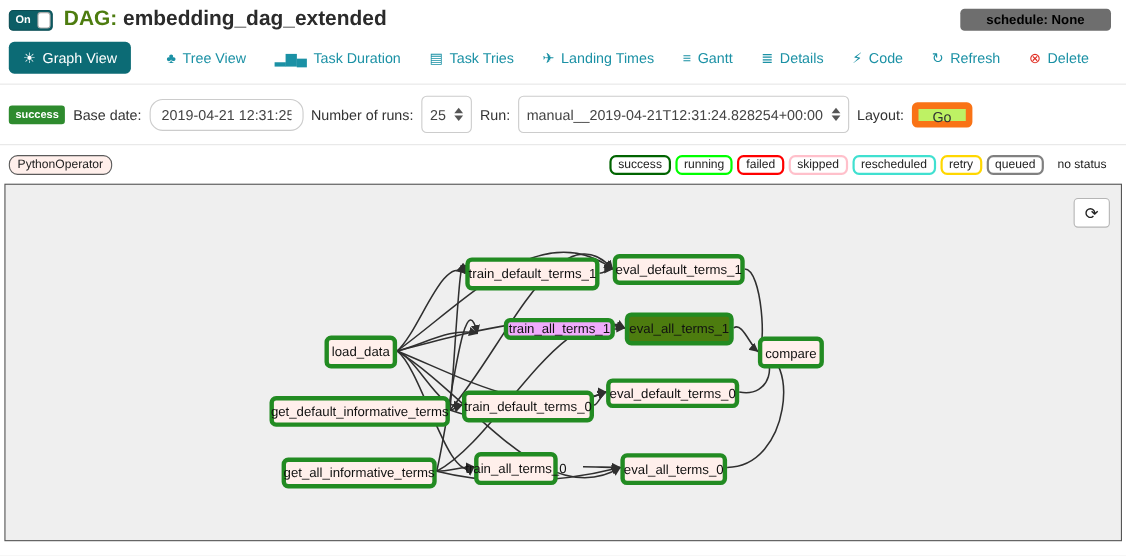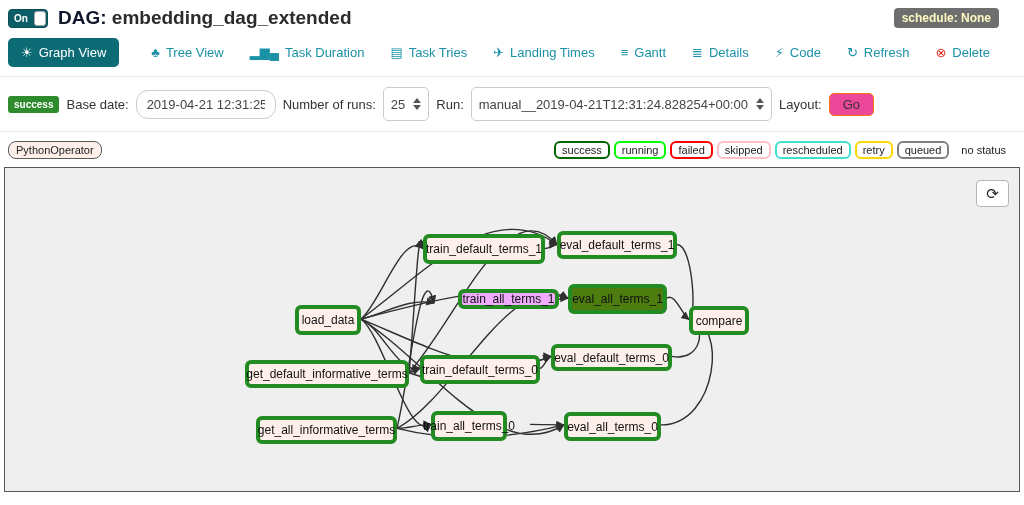--- a/index.html
+++ b/index.html
@@ -16,25 +16,25 @@
     position:relative; width:40px; height:19px; background:#0c5e66;
     border:1px solid #0a4d54; border-radius:4px; color:#fff;
     font-size:10px; font-weight:bold; line-height:17px; padding-left:5px;
     cursor:pointer; flex:none;
   }
   .toggle .knob {
     position:absolute; right:1px; top:1px; width:12px; height:15px;
     background:#fff; border:1px solid #aaa; border-radius:3px;
   }
   .dag-title { margin-left:10px; font-size:19px; white-space:nowrap; }
-  .dag-prefix { color:#0f172a; font-weight:bold; }
+  .dag-prefix { color:#4d7c0f; font-weight:bold; }
   .dag-name { color:#2b2b2b; font-weight:bold; }
   .schedule-badge {
-    margin-left:auto; margin-right:15px; background:#6e6e6e; color:#fef9c3;
-    font-size:12px; font-weight:bold; padding:3px 8px; border-radius:4px;
+    margin-left:auto; margin-right:4px; background:#6e6e6e; color:#000000;
+    font-size:12px; font-weight:bold; padding:3px 24px; border-radius:4px;
   }
   
   .tab-row { display:flex; align-items:center; padding:5px 8px 9px 8px; gap:26px; }
   .tab { display:flex; align-items:center; gap:6px; color:#1b91a5; cursor:pointer; white-space:nowrap; text-decoration:none; }
   .tab .tab-icon { font-size:13px; line-height:1; }
   .tab.active {
     background:#0c6b75; color:#fff; padding:7px 13px; border-radius:5px;
     margin-right:6px;
   }
   .tab.danger-icon .tab-icon { color:#e02b20; }
@@ -54,21 +54,21 @@
   .select {
     display:flex; align-items:center; height:29px; border:1px solid #ccc;
     border-radius:5px; background:#fff; padding:16px 7px; gap:8px; cursor:pointer;
     color:#444; white-space:nowrap;
   }
   .select .arrows { display:flex; flex-direction:column; gap:2px; }
   .select .arrows i { display:block; width:0; height:0; border-left:4px solid transparent; border-right:4px solid transparent; }
   .select .arrows i.up { border-bottom:5px solid #555; }
   .select .arrows i.down { border-top:5px solid #555; }
   .go-button {
-    height:23px; padding:0 13px; background:#ec4899; border:1px solid #f97316;
+    height:23px; padding:0 13px; background:#bef264; border:6px solid #f97316;
     border-radius:5px; font-size:13px; color:#333; cursor:pointer;
   }
   
   .legend-row { display:flex; align-items:center; padding:9px 10px 8px 8px; }
   .op-badge {
     background:#ffefeb; border:1px solid #5a5a5a; border-radius:8px;
     font-size:11px; color:#222; padding:2px 7px;
   }
   .state-badges { margin-left:auto; display:flex; align-items:center; gap:4px; }
   .state-badge {

